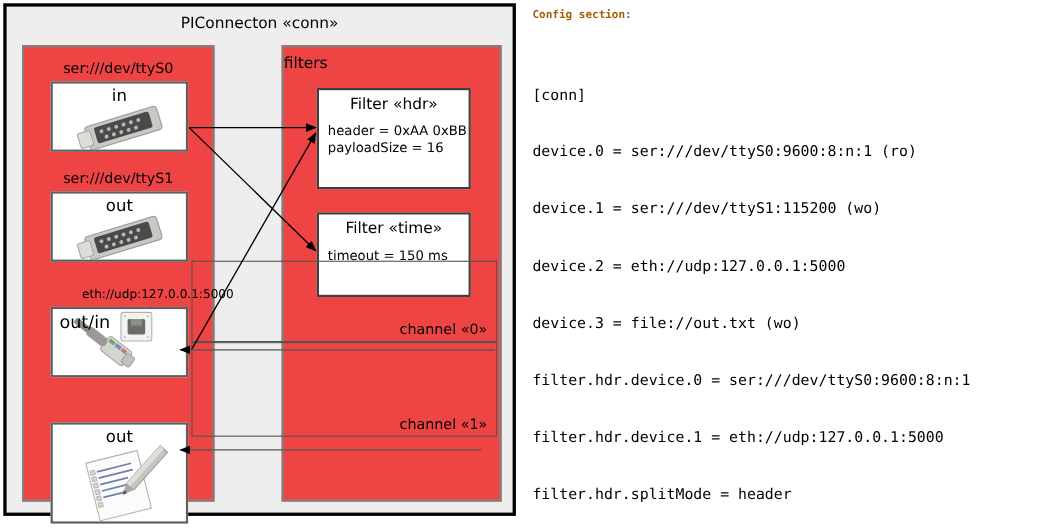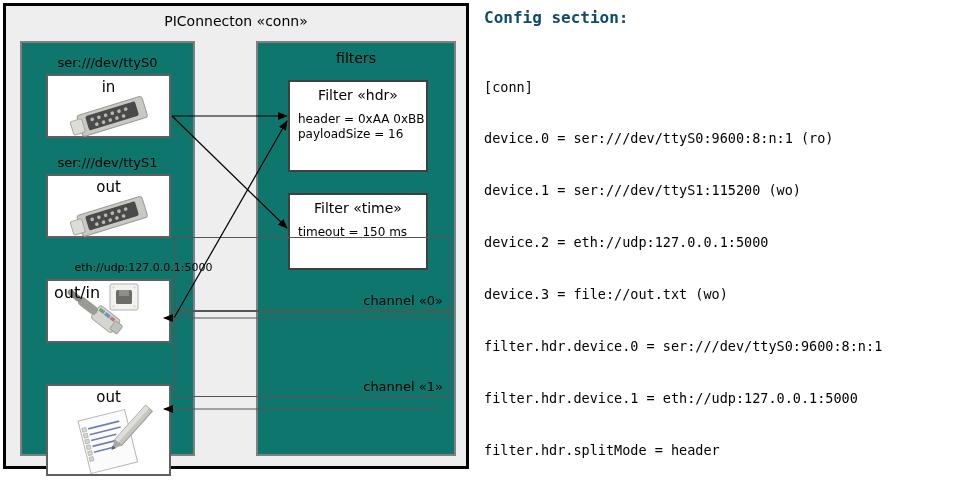--- a/index.html
+++ b/index.html
@@ -33,37 +33,37 @@
     position: absolute;
     left: 0; top: 7px;
     width: 100%;
     text-align: center;
     font-size: 14px;
     color: #000;
   }
 
   .panel {
     position: absolute;
-    background: #0f766e;
+    background: #ef4444;
     border: 2px solid #808080;
     box-sizing: border-box;
   }
   #devices-panel {
     left: 14px; top: 35px;
     width: 175px; height: 415px;
   }
   #filters-panel {
     left: 250px; top: 35px;
     width: 200px; height: 415px;
   }
   .panel-title {
     position: absolute;
     left: 0; top: 7px;
     width: 100%;
-    text-align: center;
+    text-align: left;
     font-size: 14px;
     color: #000;
   }
 
   
   .dev-caption {
     position: absolute;
     width: 100%;
     text-align: center;
     font-size: 13px;
@@ -143,23 +143,23 @@
   
   #config {
     position: absolute;
     left: 482px; top: 0px;
     width: 482px; height: 484px;
   }
   #config-heading {
     position: absolute;
     left: 2px; top: 8px;
     font-family: "DejaVu Sans Mono", "Liberation Mono", monospace;
-    font-size: 16px;
+    font-size: 10px;
     font-weight: bold;
-    color: #0c4a6e;
+    color: #a16207;
   }
   #config-lines {
     position: absolute;
     left: 2px; top: 44px;
     font-family: "DejaVu Sans Mono", "Liberation Mono", monospace;
     font-size: 13.5px;
     line-height: 17.3px;
     color: #000;
     white-space: pre;
   }

